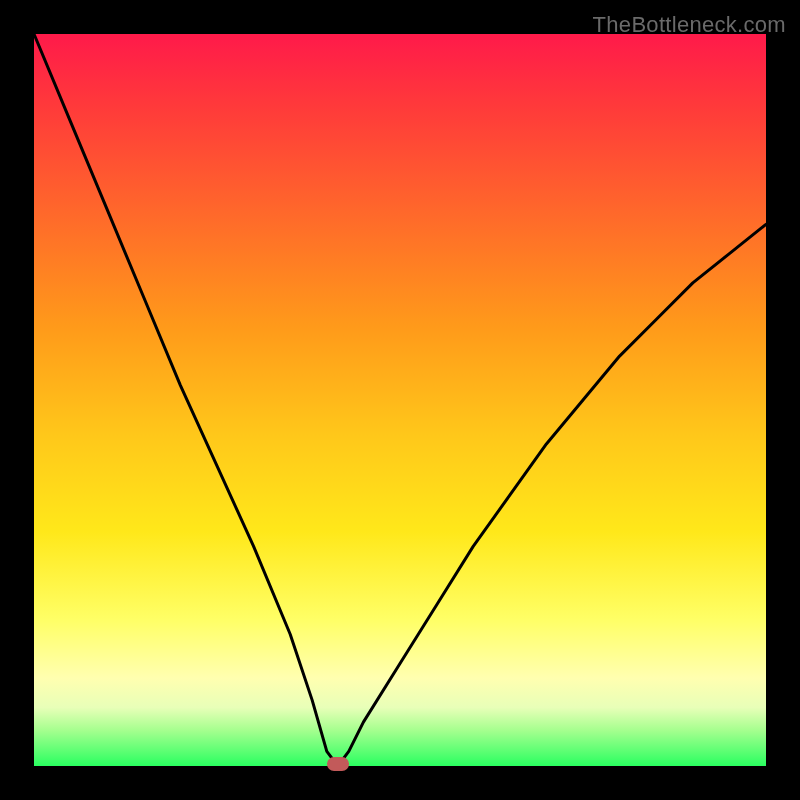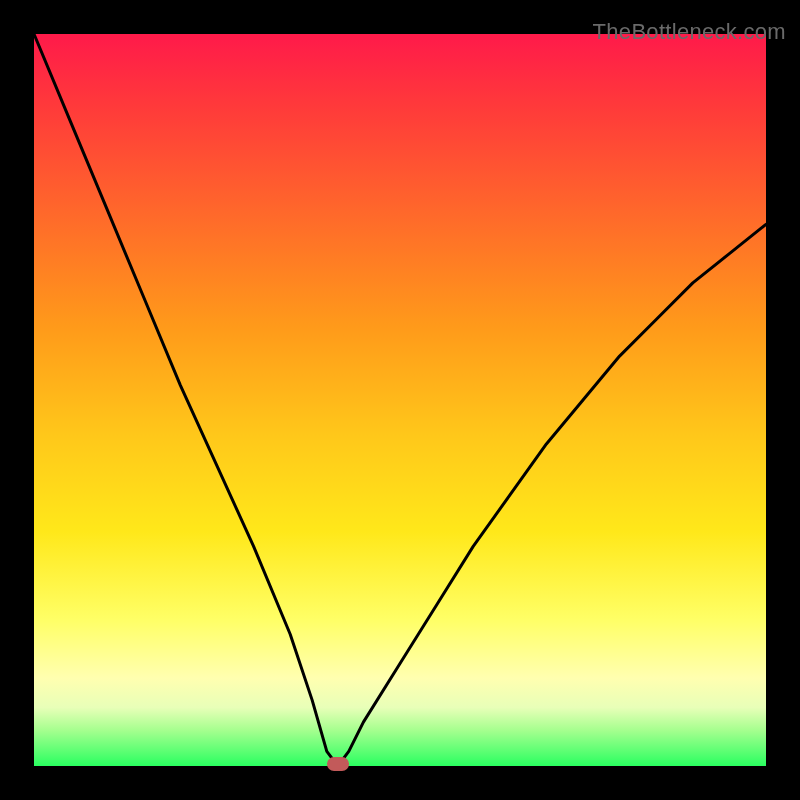--- a/index.html
+++ b/index.html
@@ -33,21 +33,21 @@
       #ffc81a 55%,
       #ffe81a 68%,
       #ffff66 80%,
       #ffffb0 88%,
       #e8ffb8 92%,
       #a8ff90 95%,
       #2aff60 100%);
   }
   .watermark {
     position: absolute;
-    top: 19px;
+    top: 12px;
     right: 14px;
     color: #6a6a6a;
     font-size: 22px;
     font-weight: 500;
     letter-spacing: 0.3px;
   }
   svg.curve {
     position: absolute;
     left: 0;
     top: 0;

